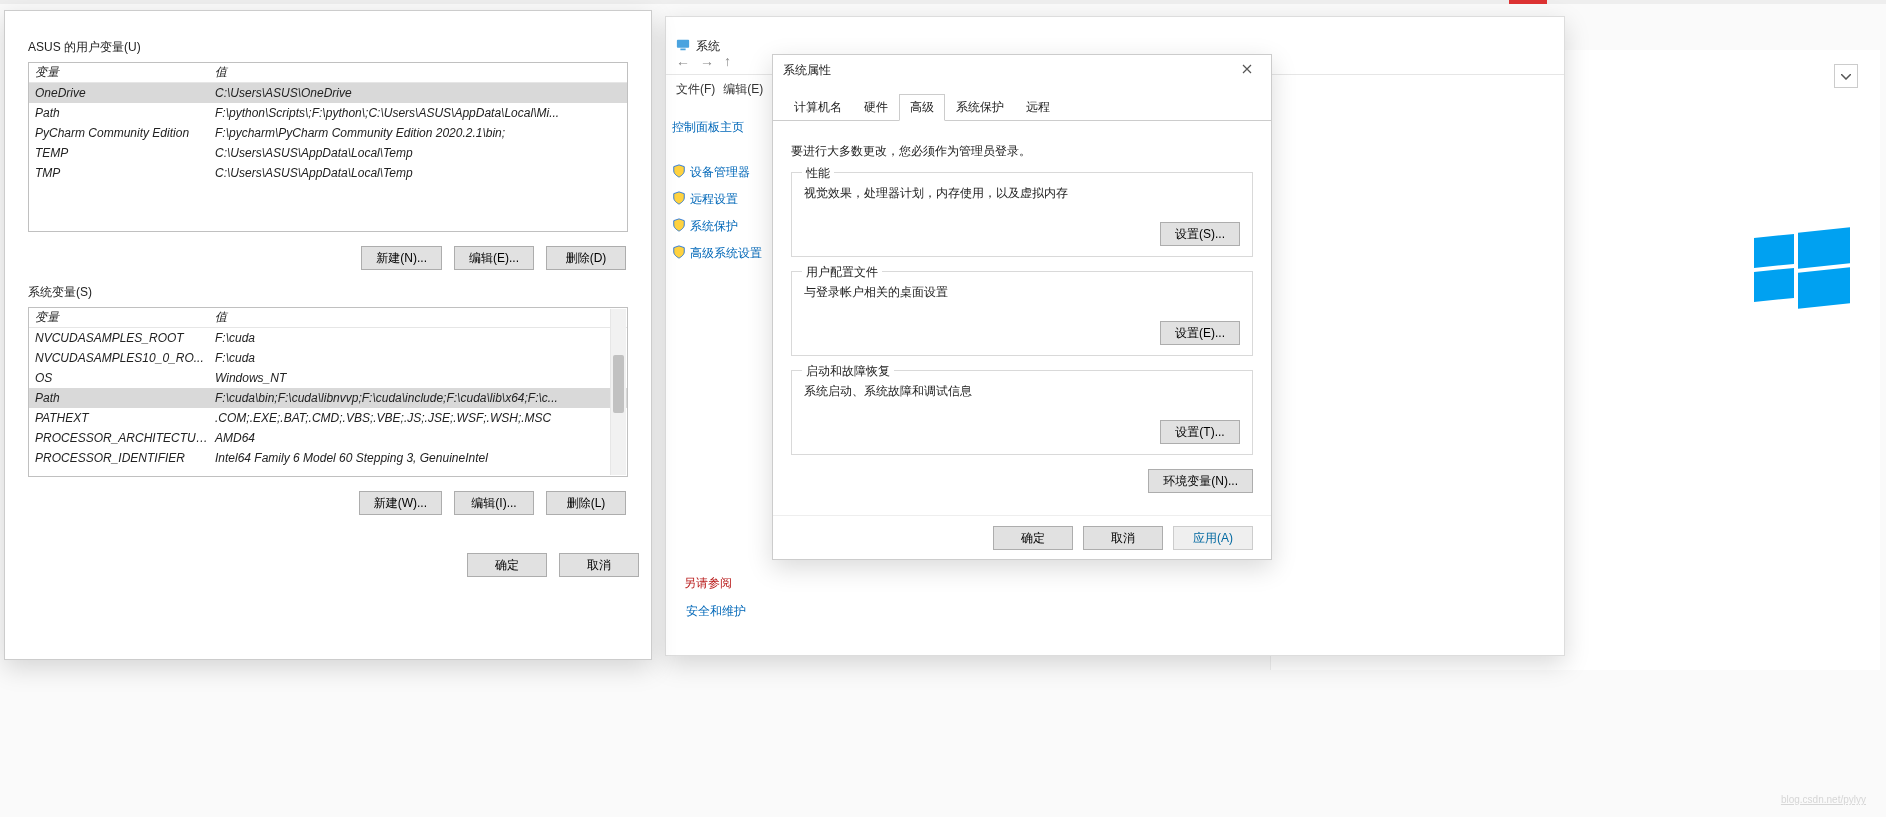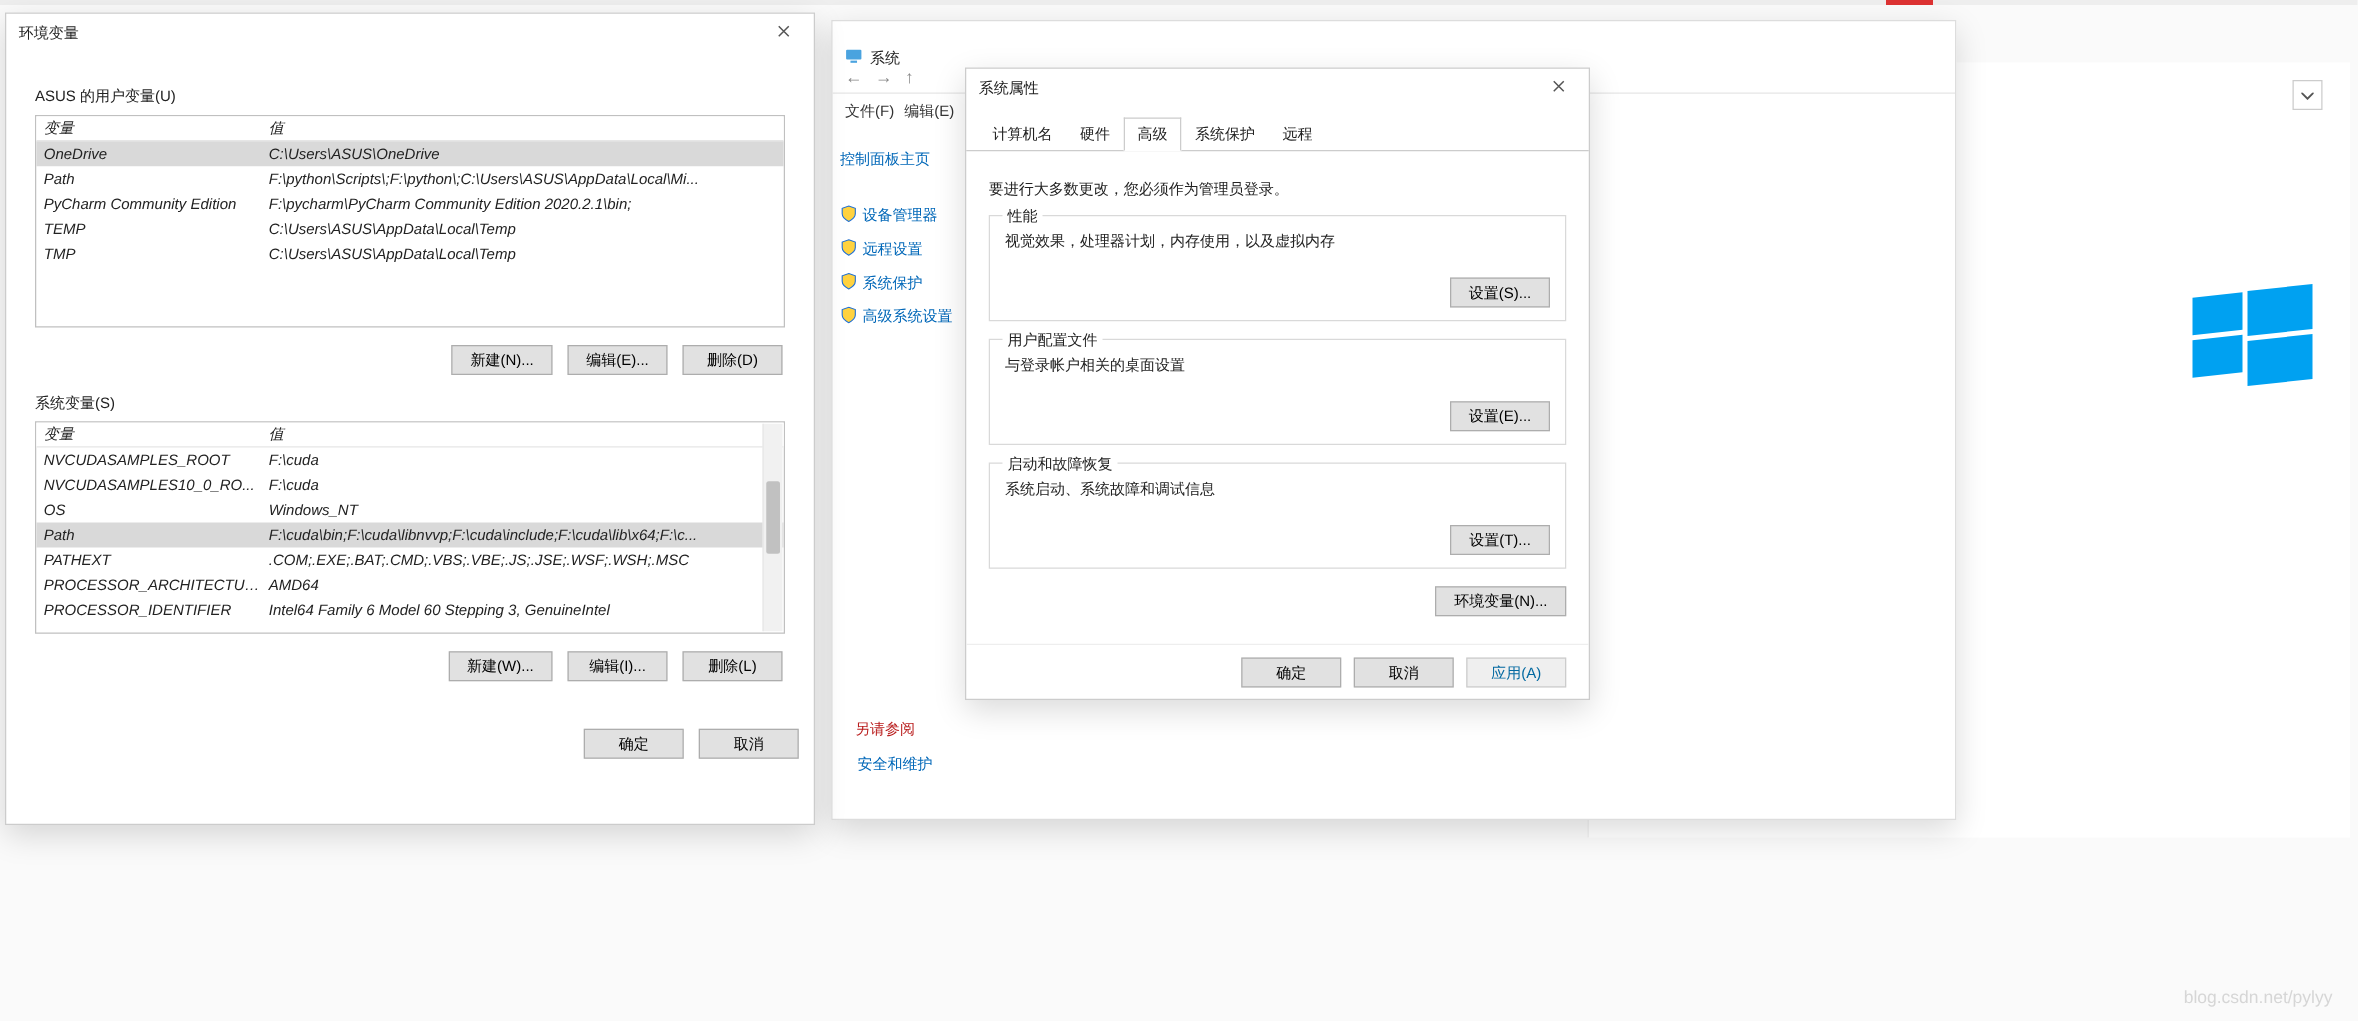--- a/index.html
+++ b/index.html
@@ -155,21 +155,21 @@
   }
   #rightpane .winlogo .sq{position:absolute; background:#00a1f1;}
   #rightpane .winlogo .a{left:0;top:6px;width:40px;height:30px; transform:skewY(-6deg);}
   #rightpane .winlogo .b{left:44px;top:0;width:52px;height:36px; transform:skewY(-6deg);}
   #rightpane .winlogo .c{left:0;top:40px;width:40px;height:30px; transform:skewY(-6deg);}
   #rightpane .winlogo .d{left:44px;top:40px;width:52px;height:36px; transform:skewY(-6deg);}
   #rightpane .cpuline { position:absolute; left:10px; top:320px; color:#555; }
 
   .shield-svg { width:14px; height:14px; }
 
-  .watermark { position:absolute; right:20px; bottom:12px; color:#d6d6d6; font-size:14px; z-index:1; }
+  .watermark { position:absolute; right:20px; bottom:12px; color:#d6d6d6; font-size:10px; z-index:1;text-decoration:underline; }
 </style>
 </head>
 <body>
 
 <div class="topstrip"></div>
 
 <div id="rightpane">
   <div class="dropbtn">
     <span>
       <svg width="10" height="6" viewBox="0 0 10 6">
@@ -309,30 +309,20 @@
   </div>
 
   <div class="dlg-btnrow">
     <button class="btn">确定</button>
     <button class="btn">取消</button>
     <button class="btn disabled">应用(A)</button>
   </div>
 </div>
 
 <div id="envvars" class="window">
-  <div class="titlebar">
-    <span>环境变量</span>
-    <div class="close-x">
-      <span>
-        <svg width="10" height="10" viewBox="0 0 10 10">
-            <path d="M1 1 L9 9 M9 1 L1 9" stroke="currentColor" stroke-width="1.2"></path>
-          </svg>
-      </span>
-    </div>
-  </div>
   <div class="body">
     <div class="sect-label">ASUS 的用户变量(U)</div>
 
     <div class="grid grid-wrap1">
       <div class="hdr">
         <div class="col-name">变量</div>
         <div class="col-val">值</div>
       </div>
       <div id="user-rows">
           <div class="row sel">

